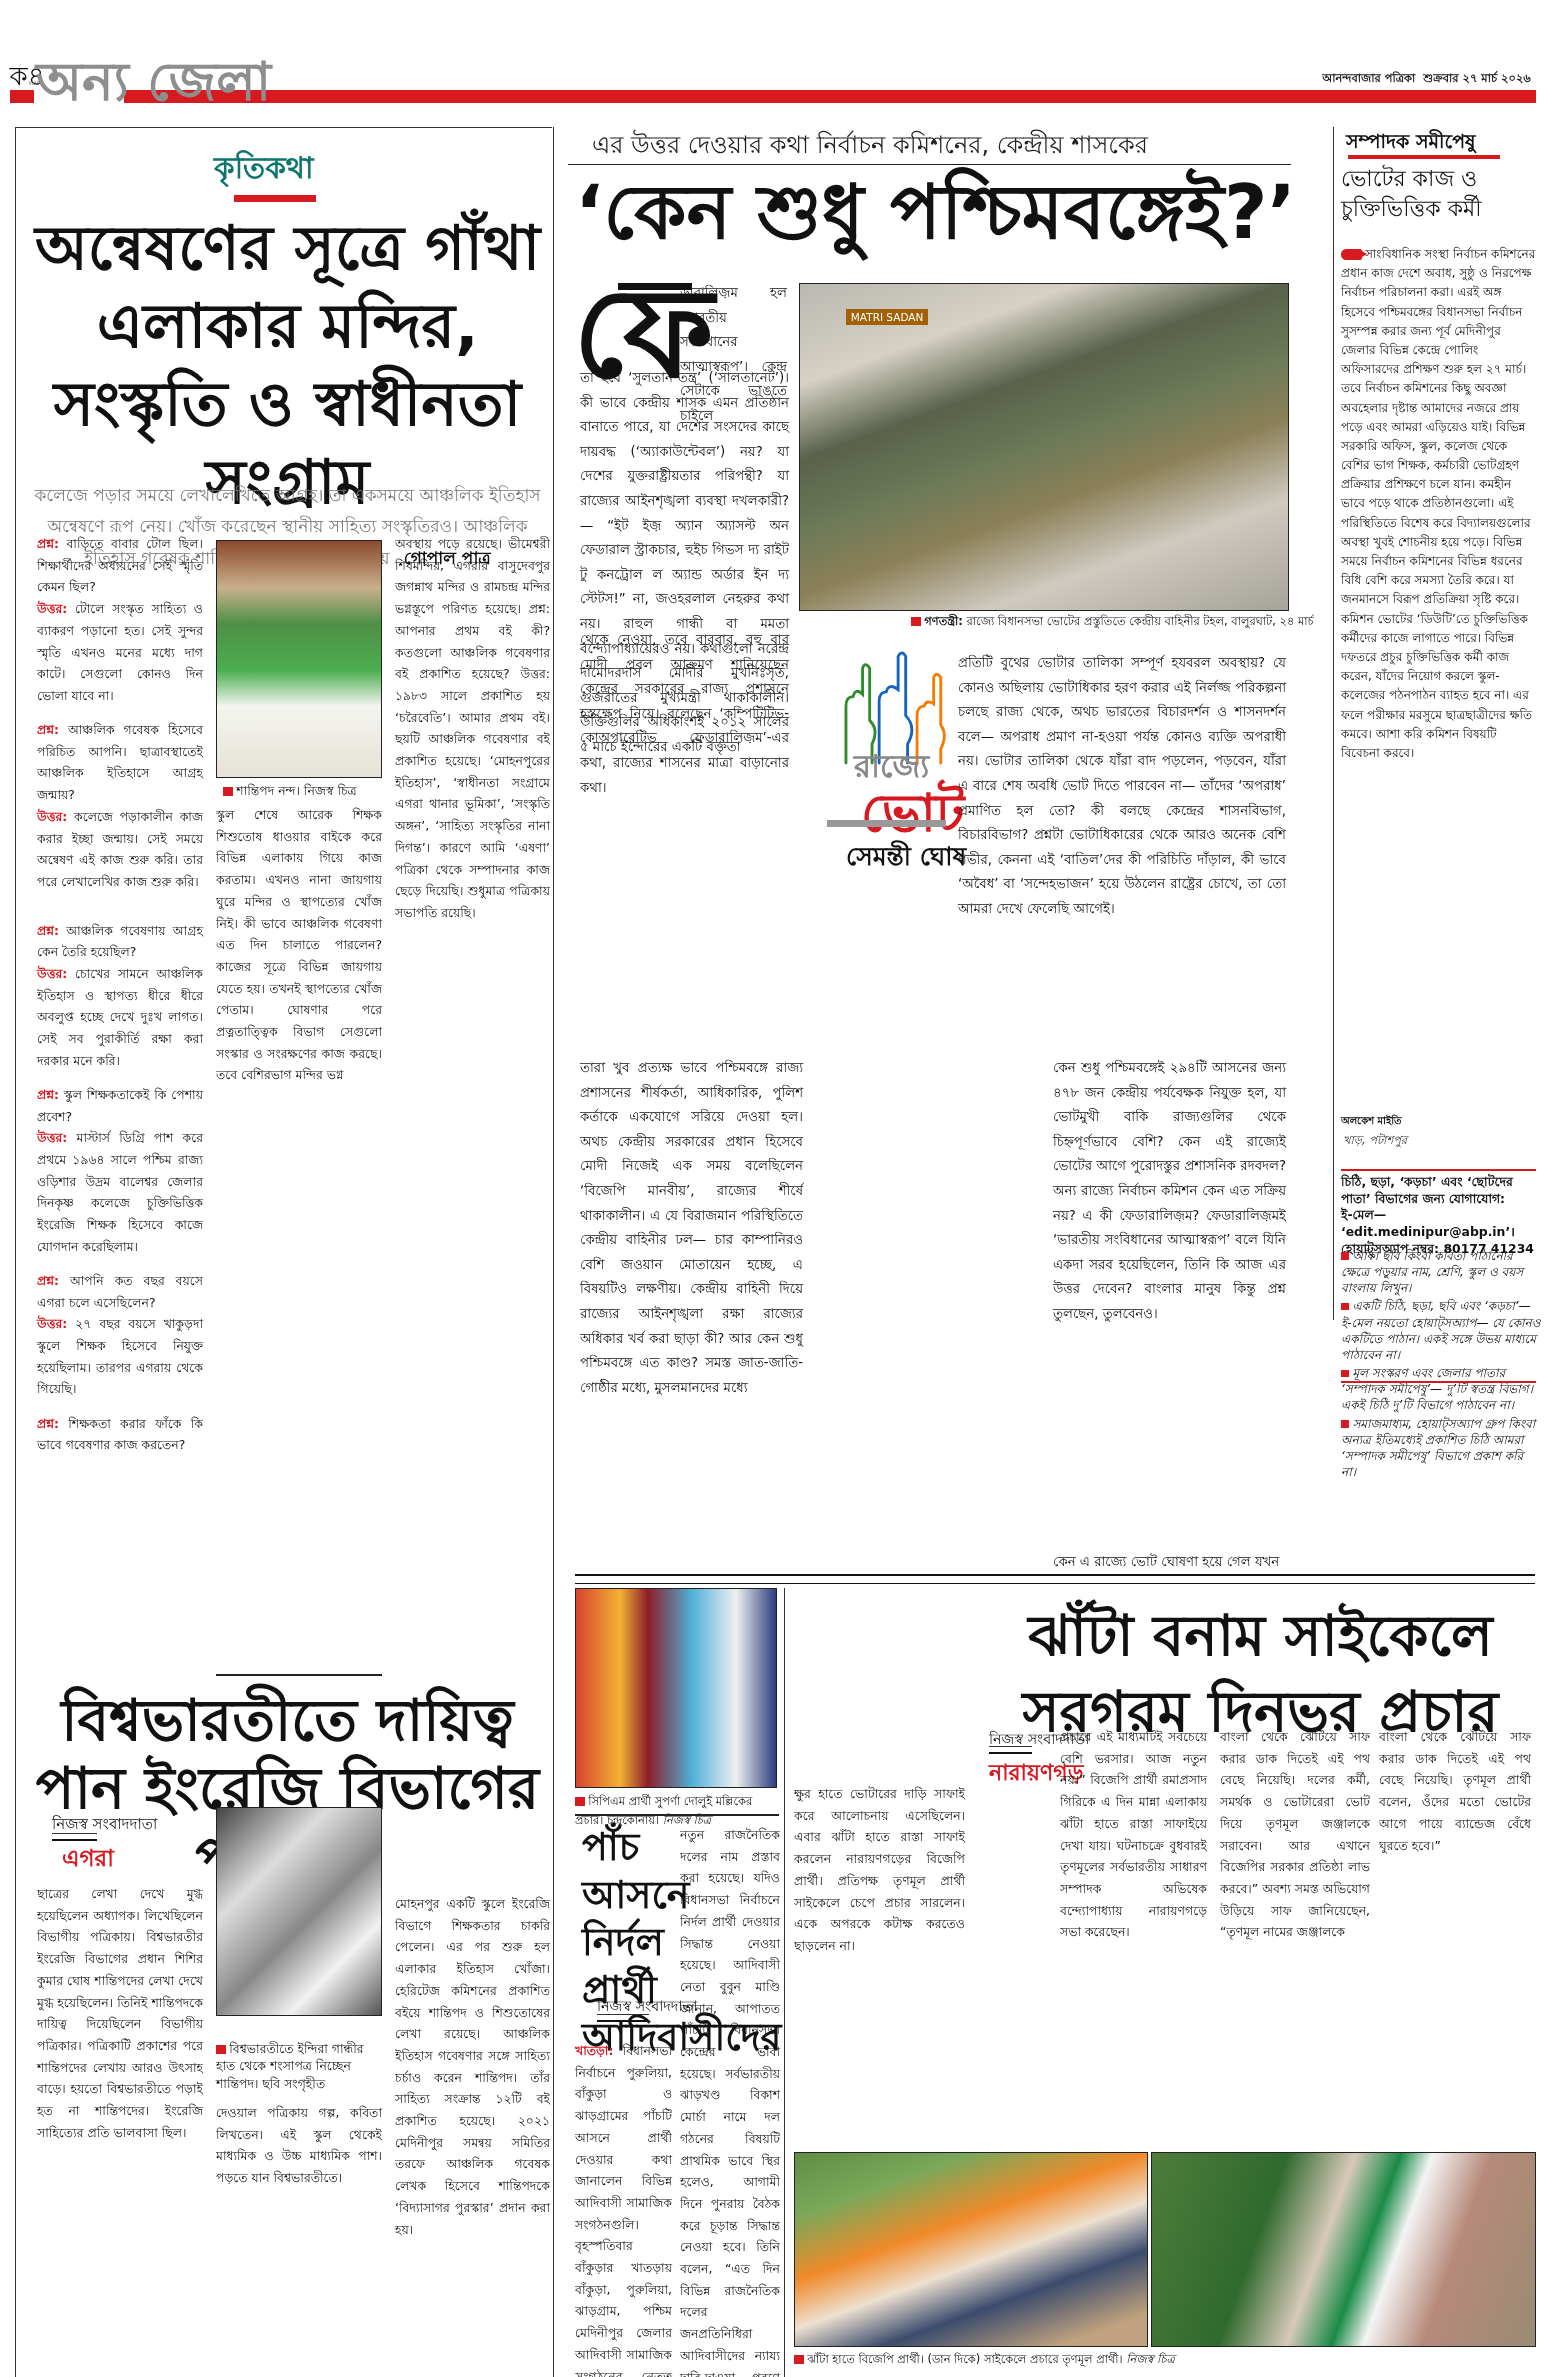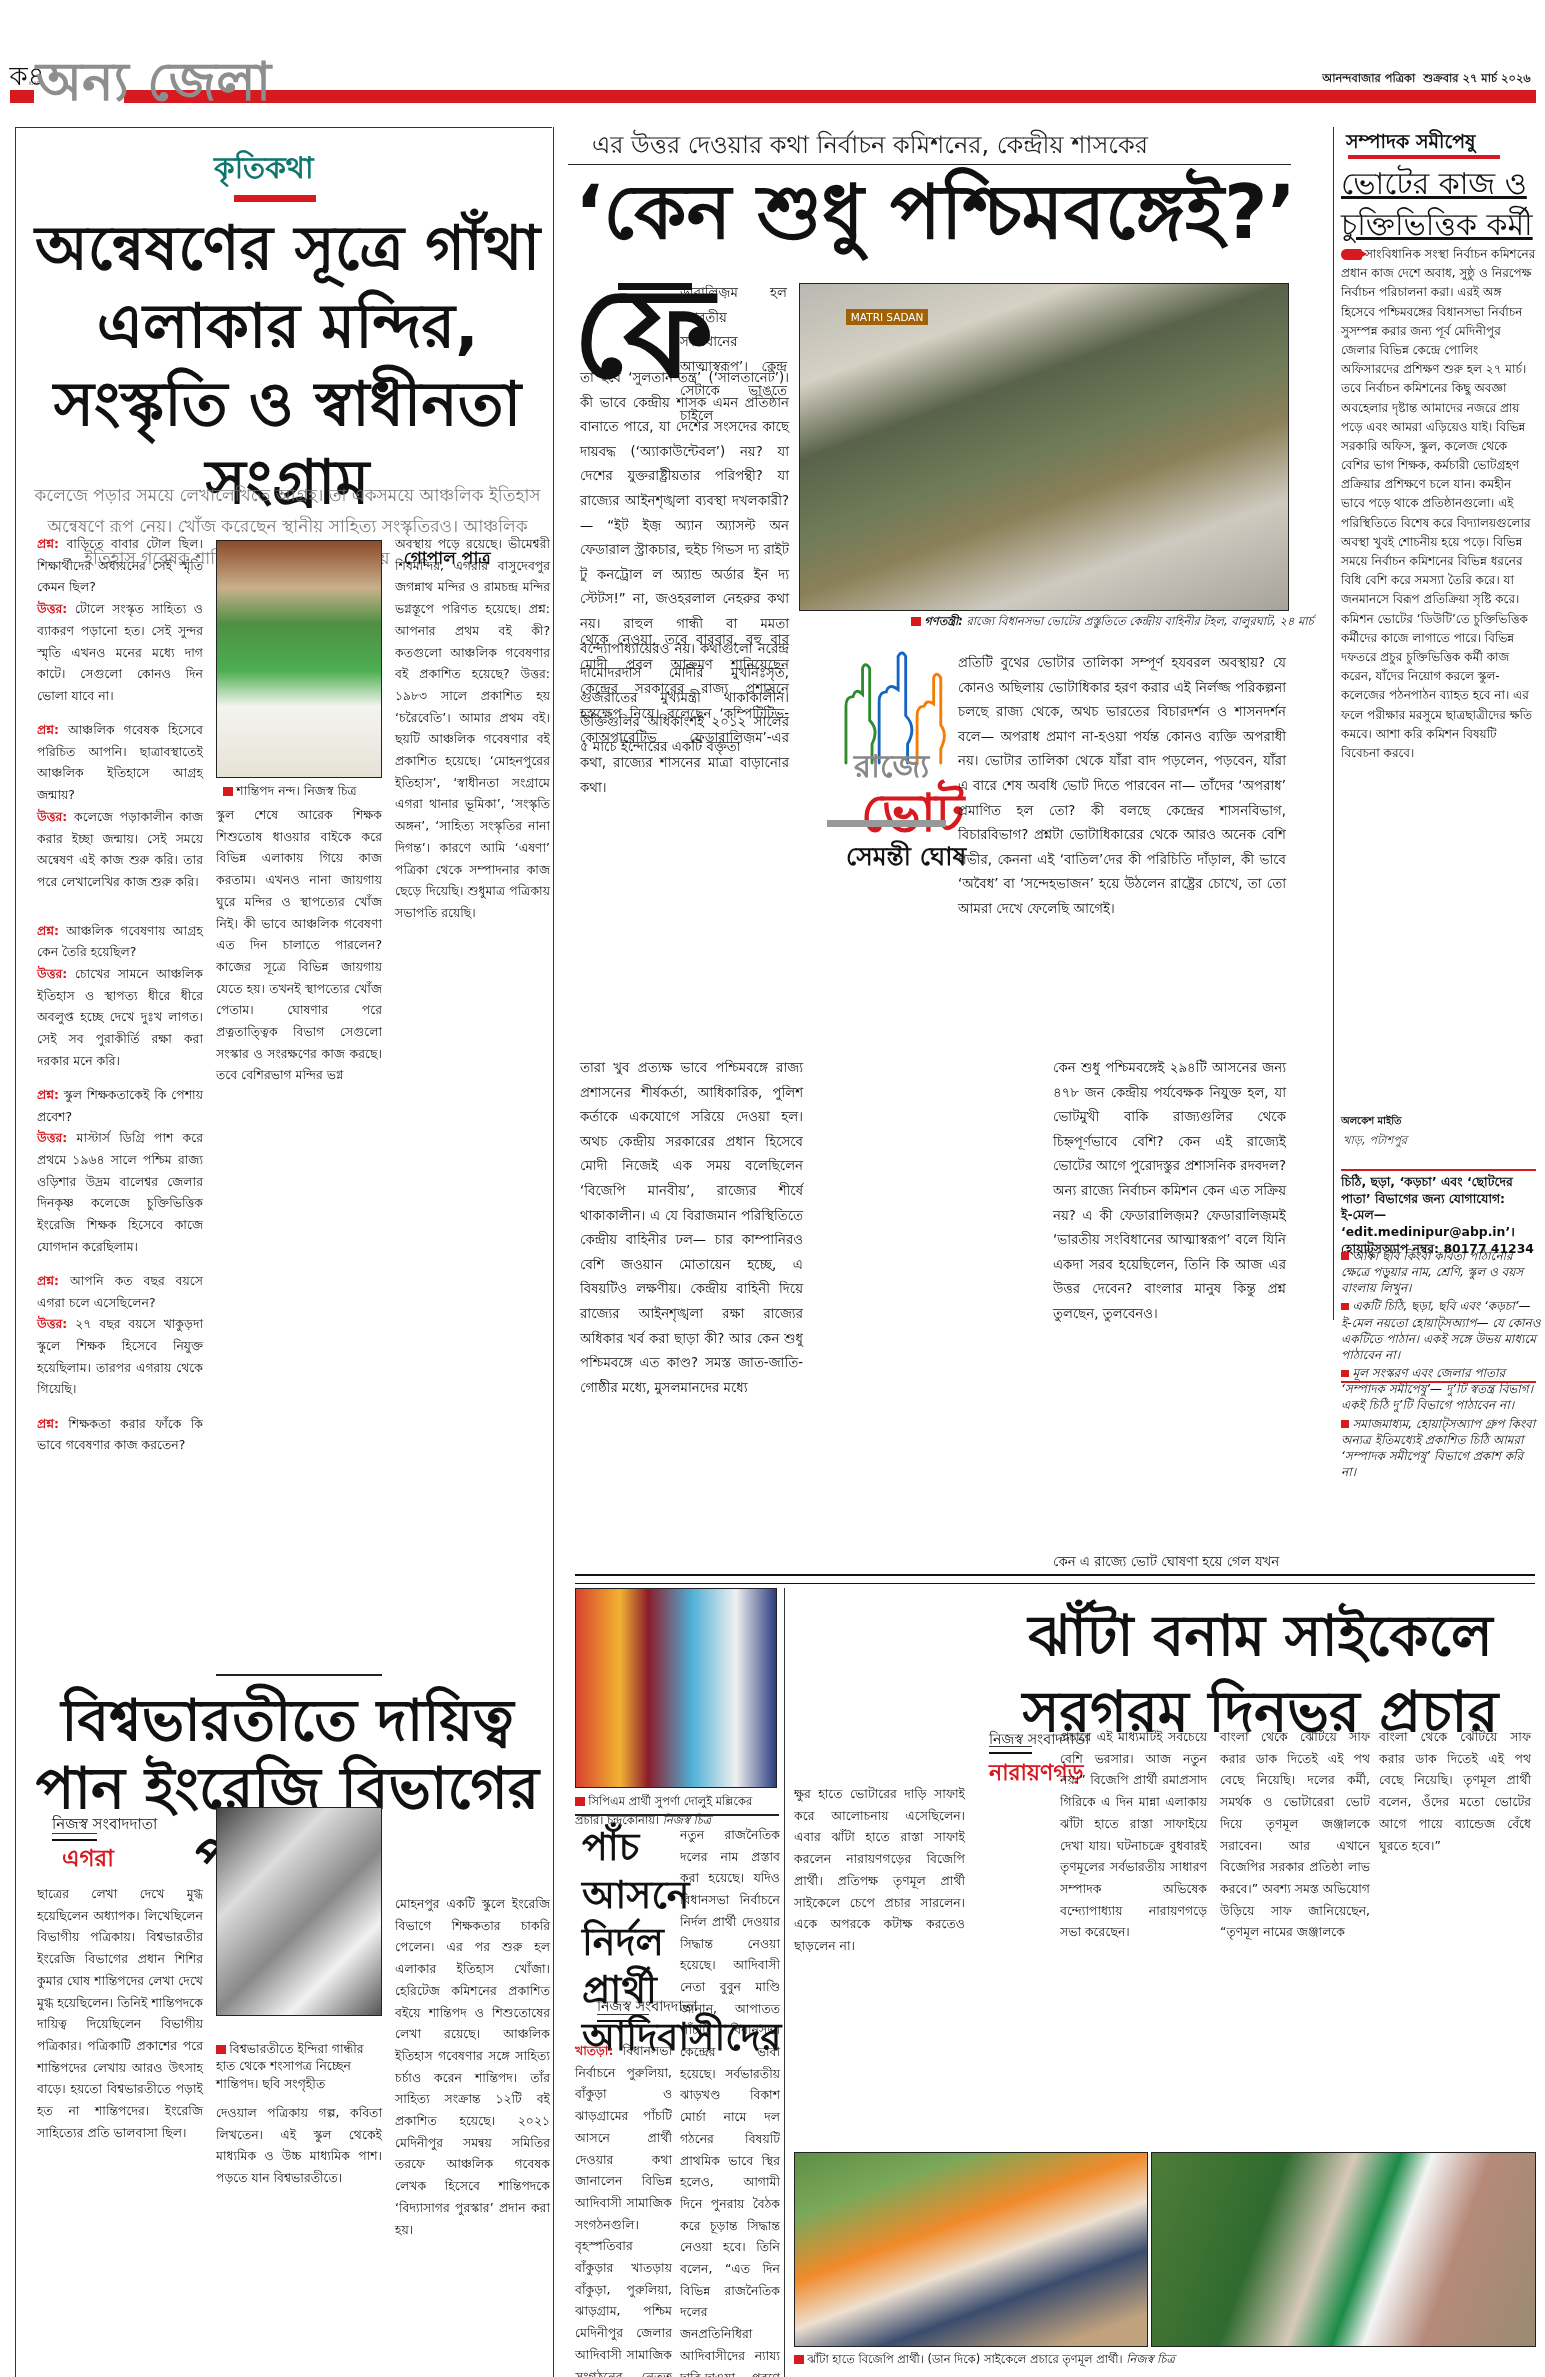--- a/index.html
+++ b/index.html
@@ -60,21 +60,21 @@
   #kicker { left:592px; top:126px; font-size:24px; color:#222; }
   #kicker-rule { left:568px; top:164px; width:723px; height:1.4px; background:#222; }
   #main-headline { left:575px; top:164px; font-size:75px; font-weight:bold; line-height:1.3; }
   #dropcap { left:573px; top:278px; font-size:124px; font-weight:bold; line-height:0.9; }
   #dropcap-bar { left:618px; top:283px; width:74px; height:6.7px; background:#111; }
   #center-lead { left:680px; top:281px; width:107px; font-size:13.3px; line-height:1.85; text-align:justify; }
   #center-body1 { left:580px; top:366px; width:209px; font-size:13.3px; line-height:1.85; text-align:justify; }
   #photo-troops { left:799px; top:283px; width:490px; height:328px;
      background: linear-gradient(160deg,#b9b8b1 0%,#d6d1c4 20%,#59624a 35%,#6e7a58 50%,#8b8058 62%,#cfcac0 78%,#a6a39b 100%); }
   #matri-label { left:825px; top:309px; background:#a16207; color:#fff; font-size:10.5px; padding:1.9px 4.8px;margin-left:21px; }
-  #cap-troops { left:911px; top:613px; font-size:11.4px;font-style:italic; }
+  #cap-troops { left:911px; top:613px; font-size:11.4px; }
   #cap-troops .lbl { font-weight:bold; }
   #center-body2 { left:580px; top:628px; width:209px; font-size:13.3px; line-height:1.85; text-align:justify; }
 
   #vote-logo { left:827px; top:649px; width:128px; height:138px; }
   #rajye { left:854px; top:742px; font-size:31px; color:#888; font-weight:bold; }
   #vote-word { left:861px; top:773px; font-size:52px; color:#d71920; font-weight:bold; }
   #logo-bar { left:827px; top:820px; width:119px; height:6.7px; background:#999; }
   #author { left:846px; top:837px; font-size:25px; font-weight:bold; }
   #center-body3 { left:958px; top:651px; width:328px; font-size:13.3px; line-height:1.85; text-align:justify; }
   #center-body4 { left:580px; top:1056px; width:223px; font-size:13.3px; line-height:1.85; text-align:justify; }
@@ -110,21 +110,21 @@
   #photo-broom { left:794px; top:2152px; width:354px; height:195px;
      background: linear-gradient(160deg,#5f8f45 0%,#7aa85a 20%,#f08a2a 40%,#ede0d0 55%,#3b4c6d 70%,#c0a27e 90%); }
   #photo-cycle { left:1151px; top:2152px; width:385px; height:195px;
      background: linear-gradient(110deg,#4f7d3a 0%,#2f6a2e 30%,#d7c9b9 45%,#1b8b47 55%,#f4f4f4 62%,#b68a7a 75%,#9a8b72 100%); }
   #cap-broom { left:794px; top:2351px; font-size:11.4px; }
   #cap-broom .credit { font-style:italic; }
 
   
   #letters-title { left:1346px; top:127px; font-size:19px; font-weight:bold; }
   #letters-title-bar { left:1348px; top:155px; width:152px; height:3.8px; background:#d71920; }
-  #letter-headline { left:1341px; top:164px; width:200px; font-size:30px; line-height:1.35;text-decoration:underline; }
+  #letter-headline { left:1341px; top:164px; width:200px; font-size:22px; line-height:1.35; }
   #letter-body { left:1341px; top:245px; width:195px; font-size:12px; line-height:1.6; text-align:left; }
   .pen-icon { display:inline-block; width:21px; height:10.5px; background:#d71920; border-radius:5.2px 1.9px 1.9px 5.2px; margin-right:2.9px; vertical-align:middle; position:relative; }
   .pen-icon::after { content:""; position:absolute; right:-4.8px; top:1.4px; border-left:5.7px solid #d71920; border-top:3.8px solid transparent; border-bottom:3.8px solid transparent; }
   #letter-sign { left:1341px; top:1141px; font-size:10px; font-weight:bold; }
   #letter-place { left:1343px; top:1160px; font-size:11.4px; font-style:italic; color:#333; }
   #letters-rule1 { left:1341px; top:1169px; width:195px; height:1.9px; background:#d71920; }
   #contact-box { left:1341px; top:1174px; width:200px; font-size:12.4px; font-weight:bold; line-height:1.35; }
   #notes { left:1341px; top:1248px; width:200px; font-size:12px; font-style:italic; line-height:1.35; }
   #notes .item { margin-bottom:1.9px; }
   #notes .sq { display:inline-block; width:7.6px; height:7.6px; background:#d71920; margin-right:3.8px; }

